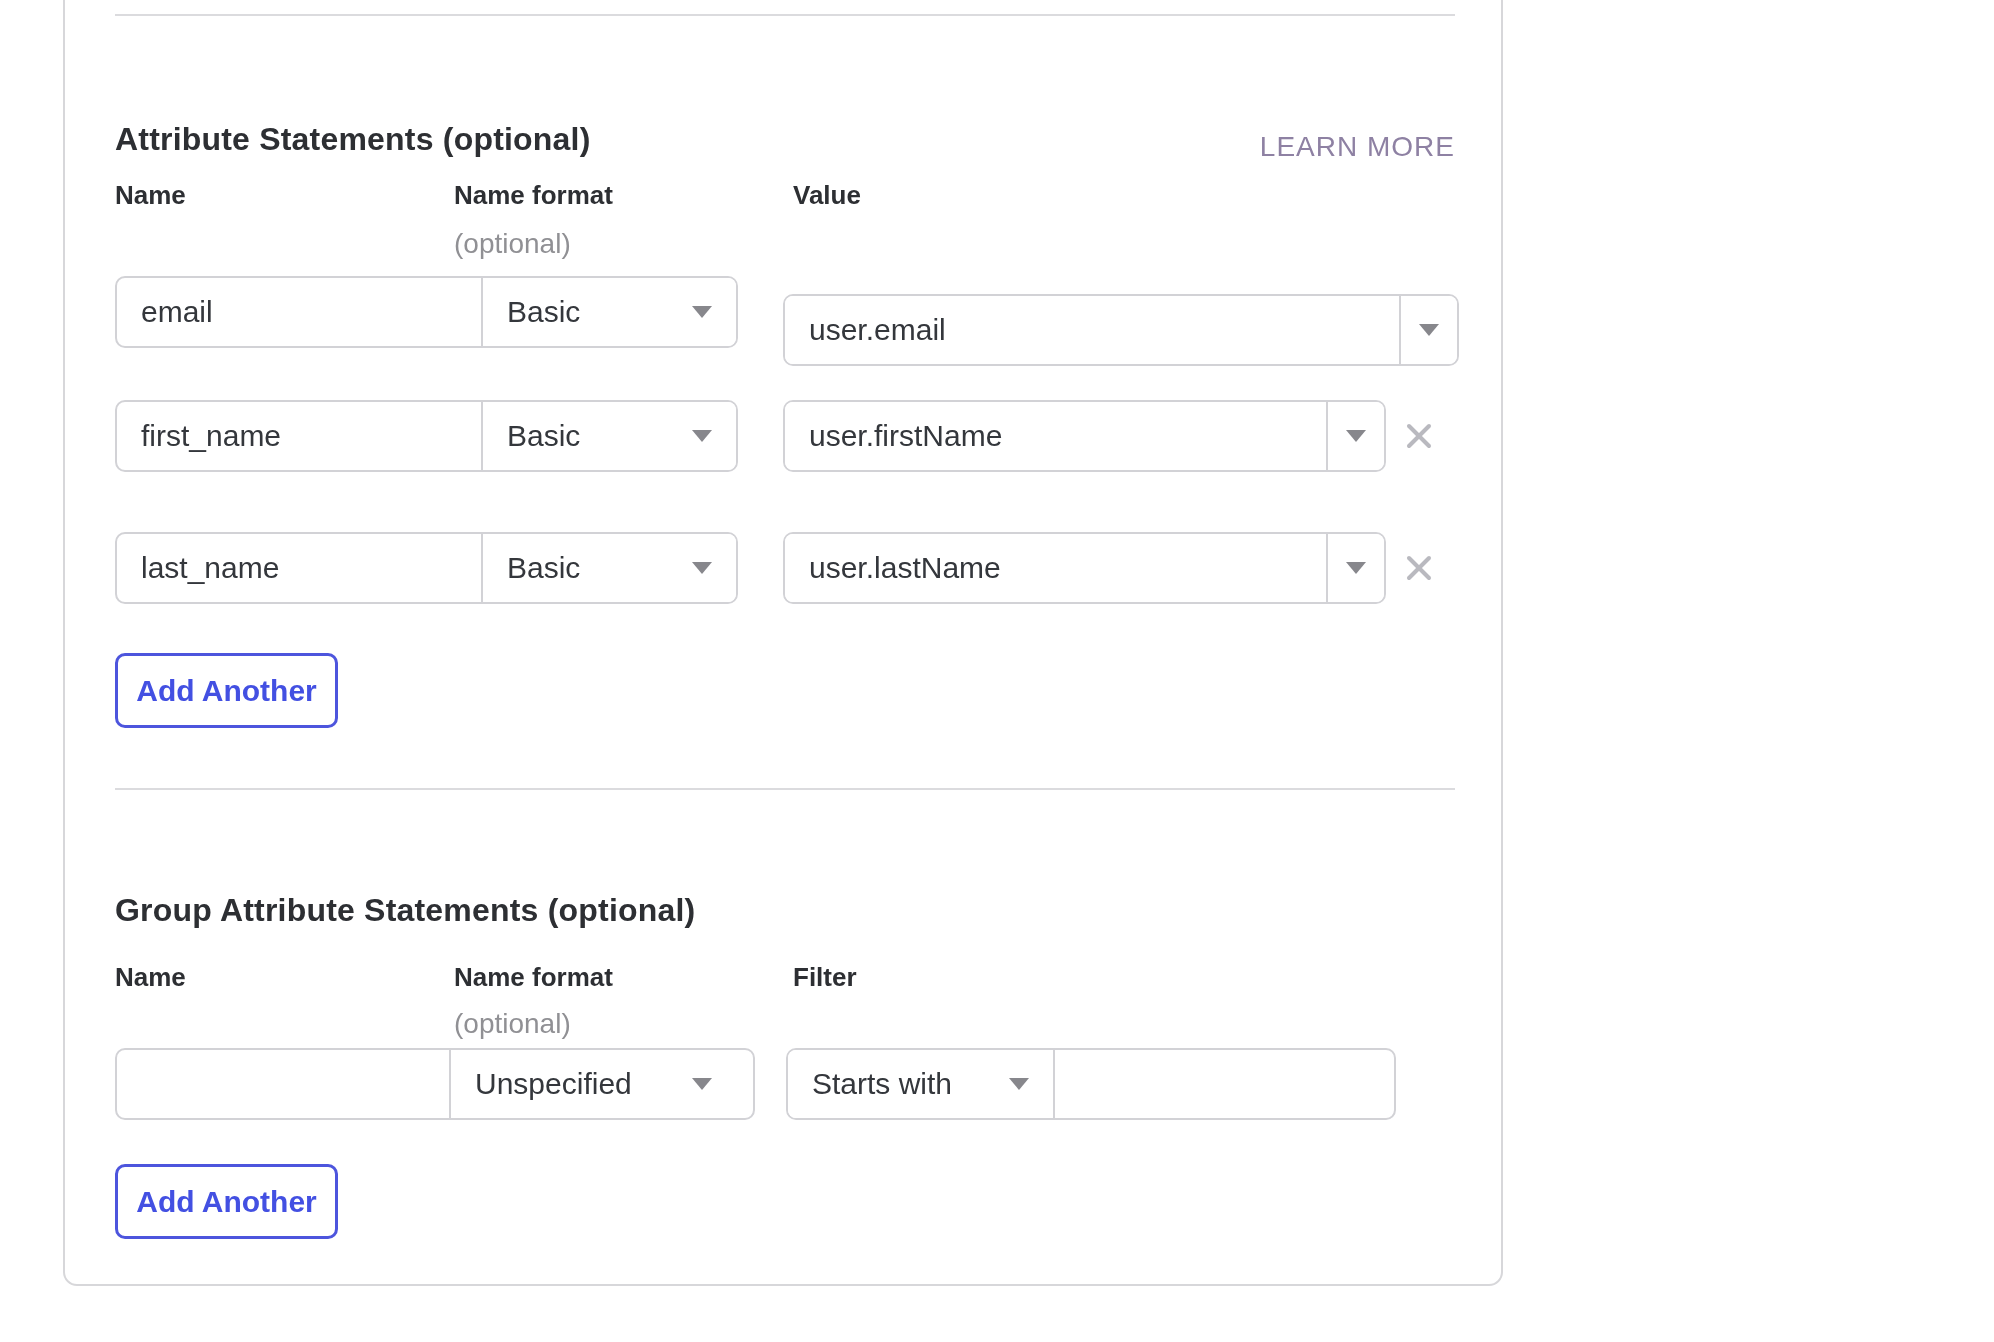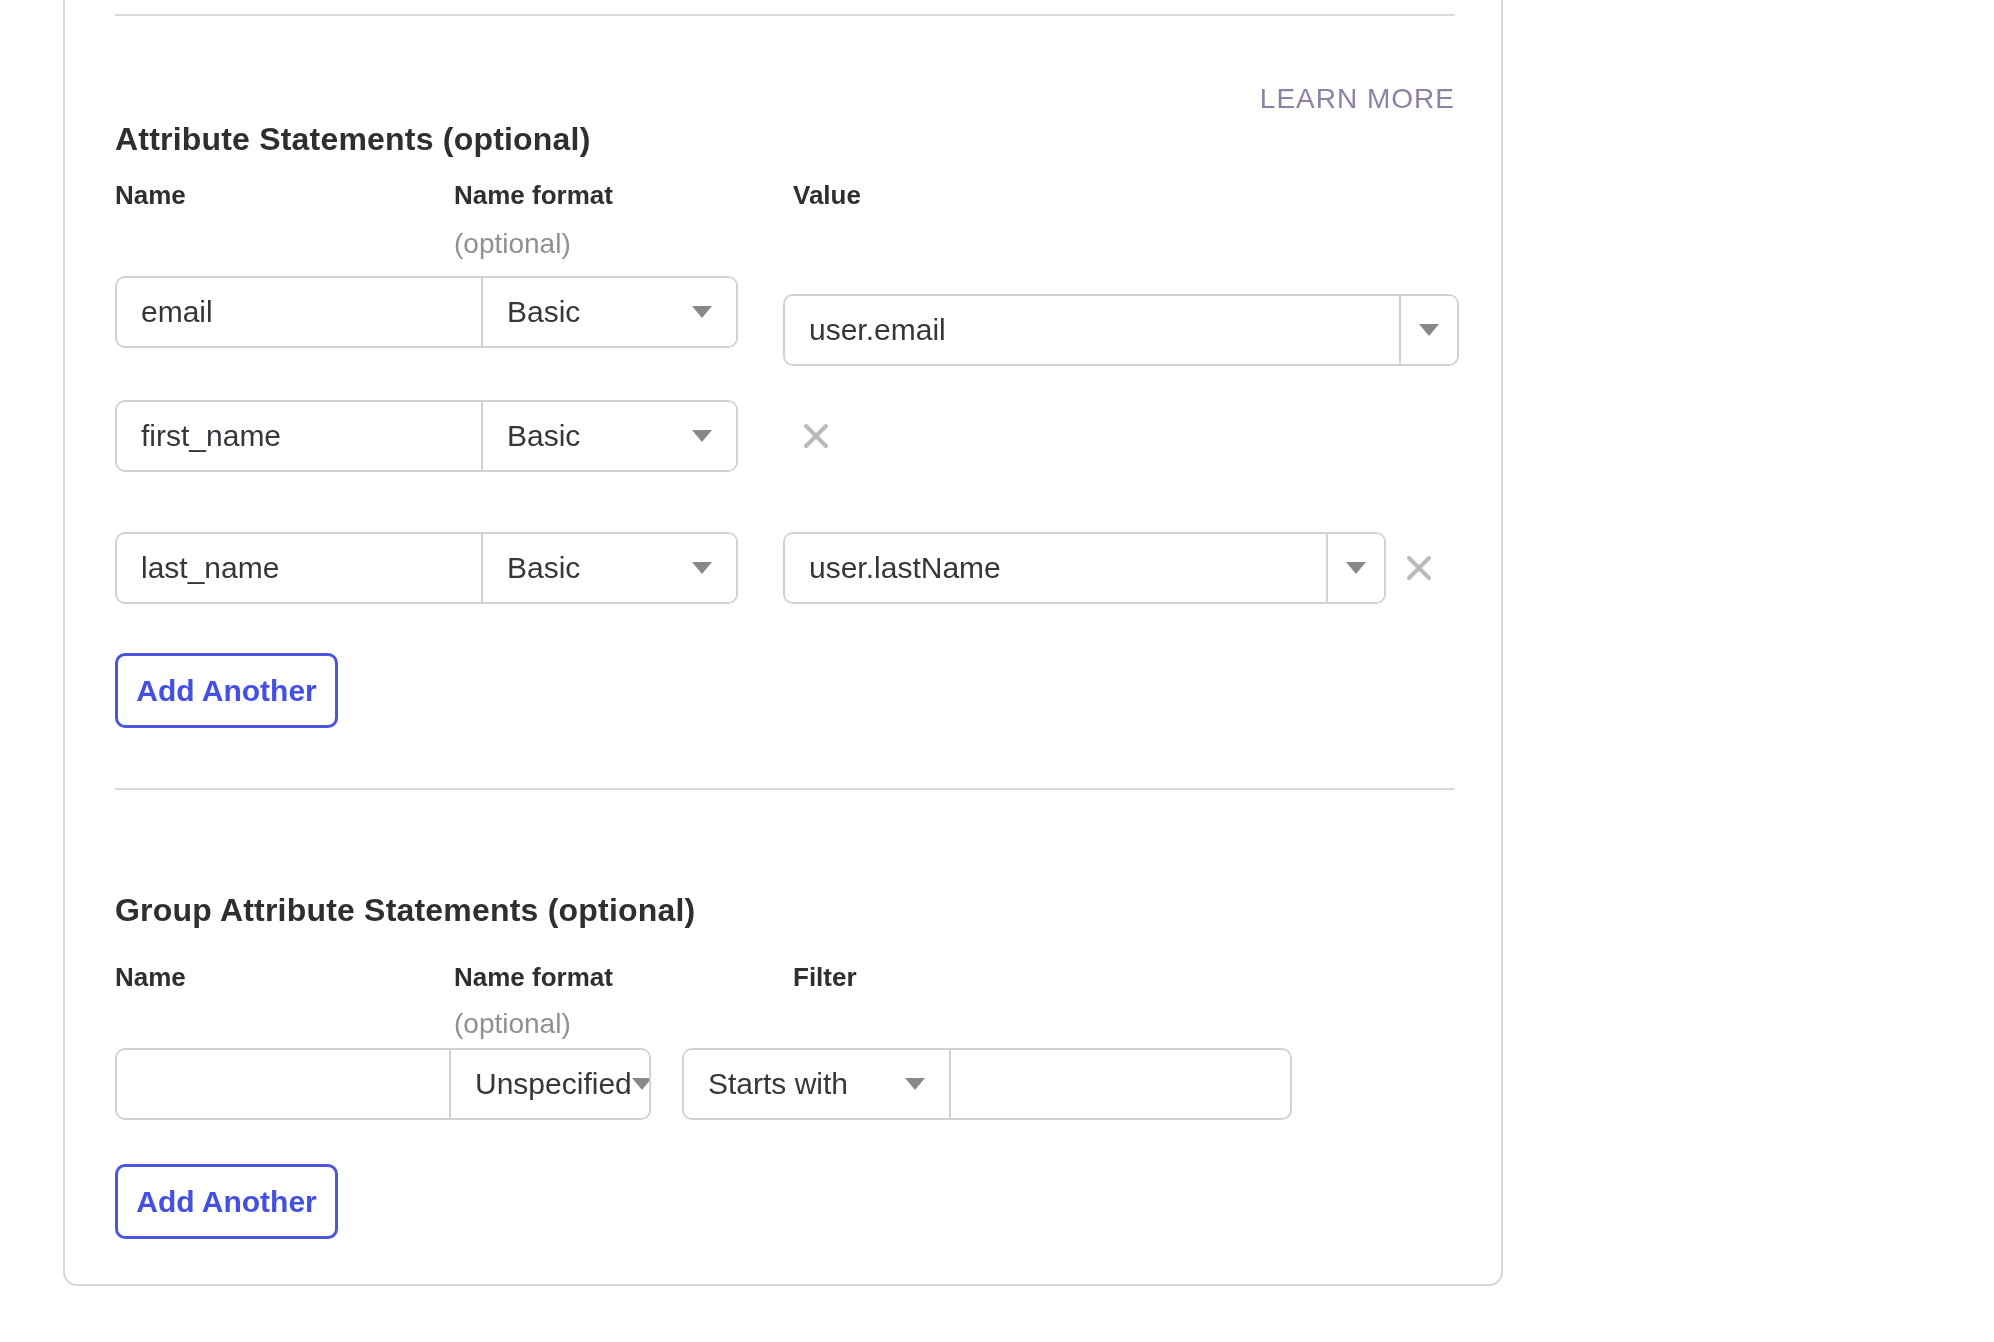--- a/index.html
+++ b/index.html
@@ -8,21 +8,21 @@
 
   .card { position:absolute; left:63px; top:-26px; width:1440px; height:1312px;
     background:#ffffff; border:2px solid #d7d7da; border-radius:14px; }
 
   .hdivider { position:absolute; left:115px; width:1340px; height:2px; background:#dbdbde; }
 
   .section-title { position:absolute; left:115px; font-size:32px; font-weight:bold;
     color:#2d2f33; letter-spacing:0.2px;margin-top:39px; }
 
   .learn-more { position:absolute; font-size:28px; color:#8e81a3; letter-spacing:1px;
-    text-decoration:none; cursor:pointer; }
+    text-decoration:none; cursor:pointer;margin-top:48px; }
 
   .col-header { position:absolute; font-size:26px; font-weight:bold; color:#2d2f33; }
   .optional-note { position:absolute; font-size:28px; color:#909094; }
 
   .row { position:absolute; left:115px; display:flex; align-items:center; height:72px; }
 
   .joined { display:flex; height:72px; border:2px solid #d2d2d6; border-radius:10px;
     background:#ffffff; overflow:hidden; }
   .joined > .seg + .seg { border-left:2px solid #d2d2d6; }
   .seg { height:100%; }
@@ -87,20 +87,28 @@
 
 <div class="row" style="top:400px;">
   <div class="joined" style="width:623px;">
     <input class="cell-input seg" style="width: 364px;" type="text" value="first_name">
     <div class="cell-select seg" style="width:255px;">
       <span class="label">Basic</span>
       <span class="triangle"></span>
     </div>
   </div>
   <div class="spacer45"></div>
+  <div class="joined" style="width:603px;">
+    <div class="cell-select seg" style="flex:1; justify-content:flex-start;">
+      <span class="label">user.firstName</span>
+    </div>
+    <div class="arrow-zone seg">
+      <span class="triangle"></span>
+    </div>
+  </div>
   <button class="x-btn">
     <svg width="28" height="28" viewBox="0 0 28 28">
       <line x1="4" y1="4" x2="24" y2="24" stroke="#b9b9bf" stroke-width="4" stroke-linecap="round"></line>
       <line x1="24" y1="4" x2="4" y2="24" stroke="#b9b9bf" stroke-width="4" stroke-linecap="round"></line>
     </svg>
   </button>
 </div>
 
 <div class="row" style="top:532px;">
   <div class="joined" style="width:623px;">
@@ -132,21 +140,21 @@
 <div class="hdivider" style="top:788px;"></div>
 
 <div class="section-title" style="top:853px;">Group Attribute Statements (optional)</div>
 
 <div class="col-header" style="left:115px; top:962px;">Name</div>
 <div class="col-header" style="left:454px; top:962px;">Name format</div>
 <div class="col-header" style="left:793px; top:962px;">Filter</div>
 <div class="optional-note" style="left:454px; top:1008px;">(optional)</div>
 
 <div class="row" style="top:1048px;">
-  <div class="joined" style="width:536px;">
+  <div class="joined" style="width:640px;">
     <input class="cell-input seg" style="width: 332px;" type="text" value="">
     <div class="cell-select seg" style="width:287px;">
       <span class="label">Unspecified</span>
       <span class="triangle"></span>
     </div>
   </div>
   <div class="spacer31"></div>
   <div class="joined" style="width:610px;">
     <div class="cell-select seg" style="width:265px;">
       <span class="label">Starts with</span>

